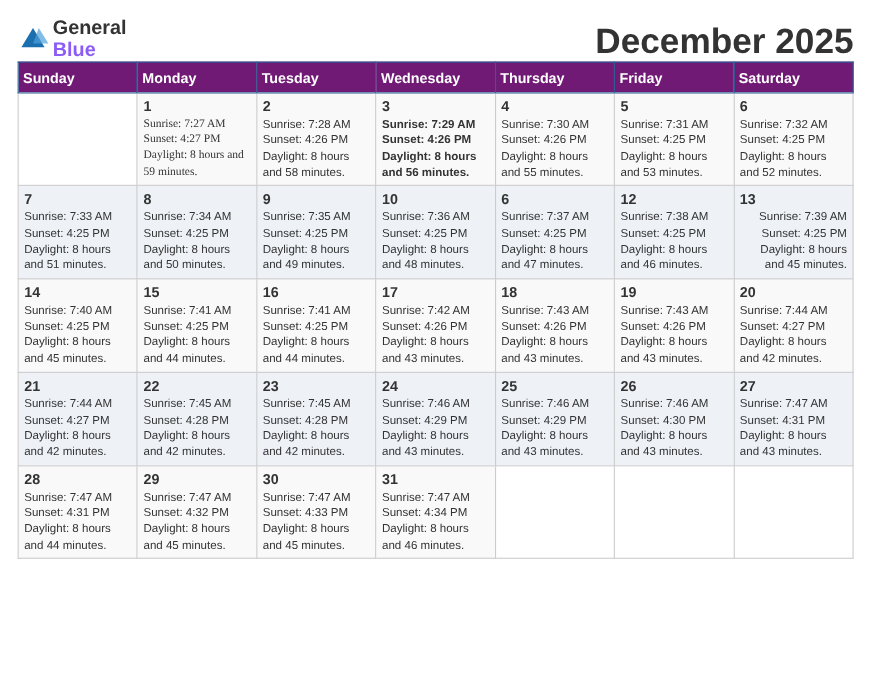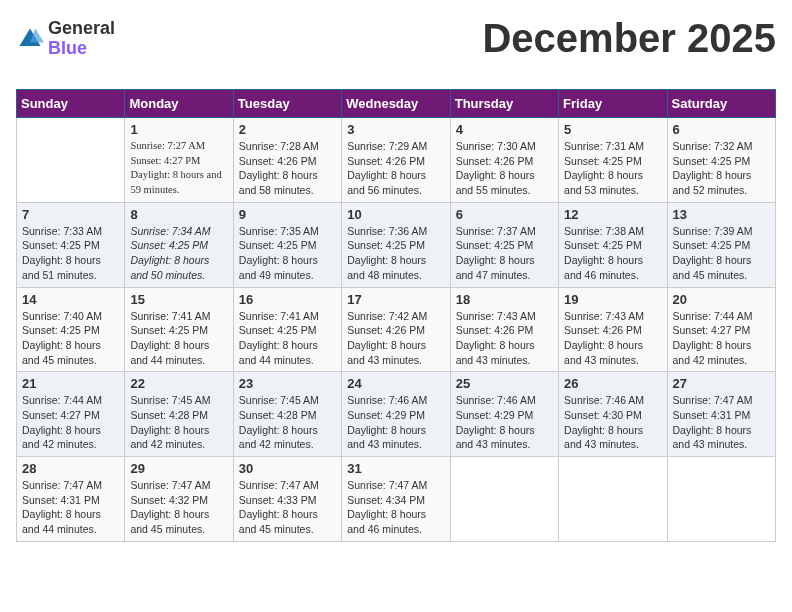--- a/index.html
+++ b/index.html
@@ -6,22 +6,22 @@
     body {
       font-family: Arial, sans-serif;
       background: #fff;
       width: 792px;
       min-height: 612px;
       padding: 16px;
     }
     .header {
       display: flex;
       justify-content: space-between;
-      align-items: center;
-      margin-bottom: 28px;
+      align-items: flex-end;
+      margin-bottom: 0;
     }
     .logo {
       display: flex;
       align-items: center;
       gap: 4px;
     }
     .logo-text {
       font-size: 18px;
       font-weight: bold;
       line-height: 1.1;
@@ -29,21 +29,21 @@
     .logo-general { color: #333; }
     .logo-blue { color: #8b5cf6; }
     .logo-icon {
       width: 28px;
       height: 28px;
     }
     .title-block {
       text-align: right;
     }
     .month-title {
-      font-size: 40px;
+      font-size: 32px;
       font-weight: bold;
       color: #333;
     }
     .subtitle {
       font-size: 14px;
       color: #555;
     }
     table {
       width: 100%;
       border-collapse: collapse;
@@ -128,21 +128,21 @@
 Daylight: 8 hours and 59 minutes.</div>
         </td>
         <td>
           <span class="day-number">2</span>
           <div class="day-info" style="white-space: pre-line;">Sunrise: 7:28 AM
 Sunset: 4:26 PM
 Daylight: 8 hours and 58 minutes.</div>
         </td>
         <td>
           <span class="day-number">3</span>
-          <div class="day-info" style="white-space: pre-line;">Sunrise: 7:29 AM
+          <div class="day-info" style="white-space: pre-line; font-weight: bold;">Sunrise: 7:29 AM
 Sunset: 4:26 PM
 Daylight: 8 hours and 56 minutes.</div>
         </td>
         <td>
           <span class="day-number">4</span>
           <div class="day-info" style="white-space: pre-line;">Sunrise: 7:30 AM
 Sunset: 4:26 PM
 Daylight: 8 hours and 55 minutes.</div>
         </td>
         <td>
@@ -160,21 +160,21 @@
       </tr>
       <tr>
         <td>
           <span class="day-number">7</span>
           <div class="day-info" style="white-space: pre-line;">Sunrise: 7:33 AM
 Sunset: 4:25 PM
 Daylight: 8 hours and 51 minutes.</div>
         </td>
         <td>
           <span class="day-number">8</span>
-          <div class="day-info" style="white-space: pre-line; font-style: italic;">Sunrise: 7:34 AM
+          <div class="day-info" style="white-space: pre-line;">Sunrise: 7:34 AM
 Sunset: 4:25 PM
 Daylight: 8 hours and 50 minutes.</div>
         </td>
         <td>
           <span class="day-number">9</span>
           <div class="day-info" style="white-space: pre-line;">Sunrise: 7:35 AM
 Sunset: 4:25 PM
 Daylight: 8 hours and 49 minutes.</div>
         </td>
         <td>
@@ -190,21 +190,21 @@
 Daylight: 8 hours and 47 minutes.</div>
         </td>
         <td>
           <span class="day-number">12</span>
           <div class="day-info" style="white-space: pre-line;">Sunrise: 7:38 AM
 Sunset: 4:25 PM
 Daylight: 8 hours and 46 minutes.</div>
         </td>
         <td>
           <span class="day-number">13</span>
-          <div class="day-info" style="white-space: pre-line;">Sunrise: 7:39 AM
+          <div class="day-info" style="white-space: pre-line; text-align: right;">Sunrise: 7:39 AM
 Sunset: 4:25 PM
 Daylight: 8 hours and 45 minutes.</div>
         </td>
       </tr>
       <tr>
         <td>
           <span class="day-number">14</span>
           <div class="day-info" style="white-space: pre-line;">Sunrise: 7:40 AM
 Sunset: 4:25 PM
 Daylight: 8 hours and 45 minutes.</div>

